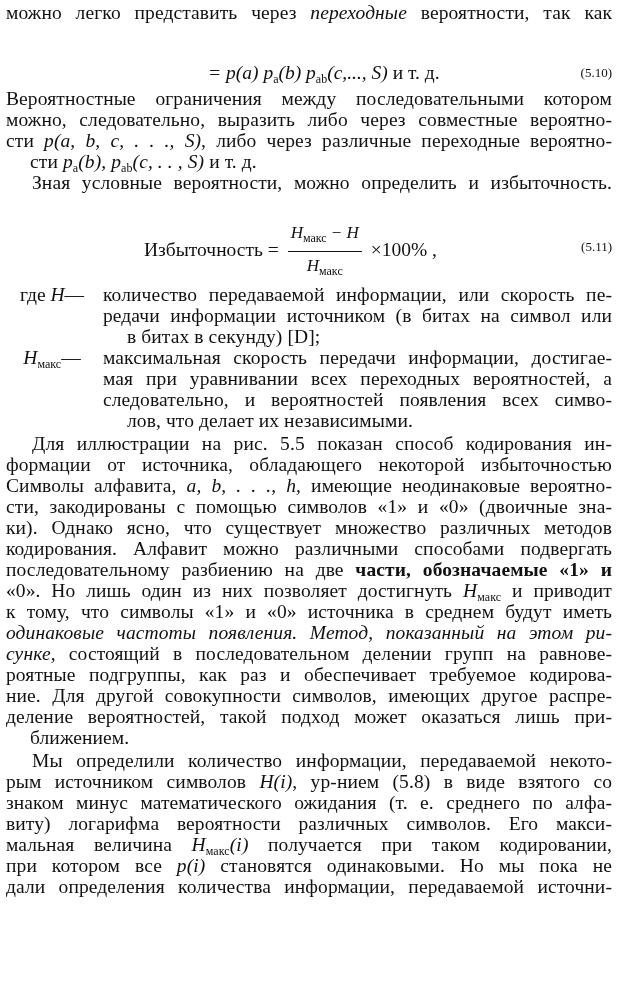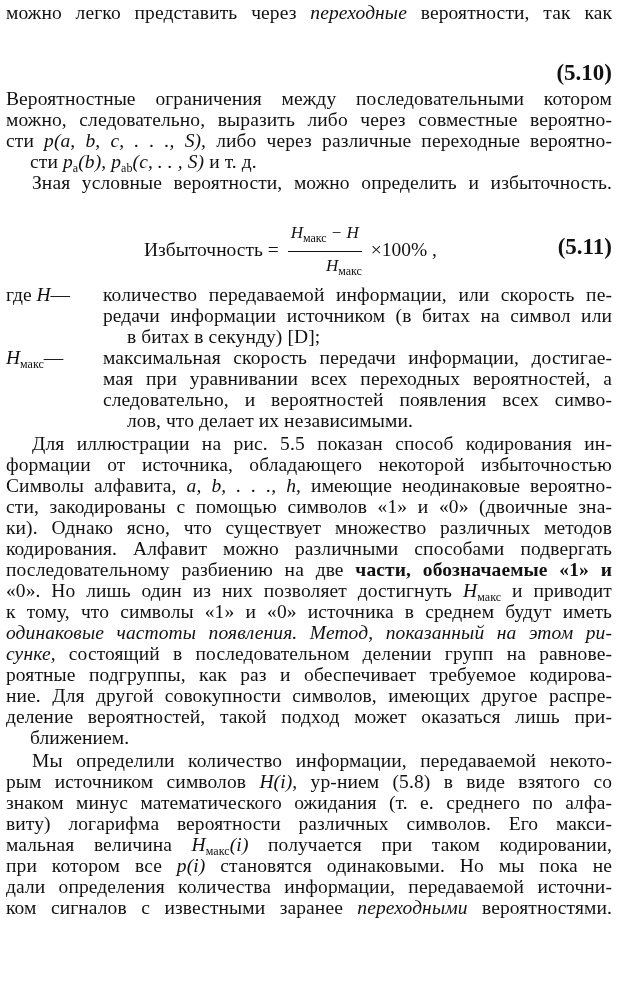--- a/index.html
+++ b/index.html
@@ -6,37 +6,40 @@
   body { width: 620px; height: 990px; position: relative; overflow: hidden;
          font-family: "Liberation Serif", "DejaVu Serif", serif; color: #111; }
   .page { position: absolute; left: 0; top: 0; width: 620px; height: 697px; }
   .line { position: absolute; left: 6px; width: 606px; font-size: 19.5px; line-height: 22px;
           white-space: nowrap; text-align: justify; text-align-last: justify; letter-spacing: 0.1px; }
   .line.indent { left: 32px; width: 580px; }
   .line.last { text-align-last: left; margin-left: 24px; }
   .line.hang { left: 103px; width: 509px; }
   .math { font-style: italic; }
   .eq { position: absolute; font-size: 19.5px; line-height: 22px; white-space: nowrap; }
-  .eqnum { position: absolute; right: 8px; font-size: 23px; line-height: 22px; font-weight: bold; }
+  .eqnum { position: absolute; right: 8px; font-size: 13px; line-height: 22px; }
   .sub { font-size: 12px; vertical-align: -4px; font-style: normal; }
-  .frac { display: inline-block; vertical-align: middle; text-align: right; margin: 0 4px; }
+  .frac { display: inline-block; vertical-align: middle; text-align: center; margin: 0 4px; }
   .frac .num { display: block; border-bottom: 1.3px solid #111; padding: 0 3px 2px; font-size: 17px; }
   .frac .den { display: block; padding-top: 3px; font-size: 17px; }
-  .term { position: absolute; left: 6px; width: 92px; text-align: left; font-size: 19.5px; line-height: 22px; }
+  .term { position: absolute; left: 6px; width: 92px; text-align: center; font-size: 19.5px; line-height: 22px; }
   b.bold { font-weight: bold; }
 </style>
 </head>
 <body>
 
 <div class="page">
 
   <div class="line" style="top:2px">
     <span>можно легко представить через </span><i>переходные</i><span> вероятности, так как</span>
   </div>
 
+  <div class="eq" style="left:208px; top:62px">
+    <i>= p(a) p</i><i class="sub">a</i><i>(b) p</i><i class="sub">ab</i><i>(c,..., S)</i><span> и т. д.</span>
+  </div>
   <div class="eqnum" style="top:62px">(5.10)</div>
 
   <div class="line" style="top:88px">Вероятностные ограничения между последовательными котором</div>
   <div class="line" style="top:109px">можно, следовательно, выразить либо через совместные вероятно-</div>
   <div class="line" style="top:130px">
     <span>сти </span><i>p(a, b, c, . . ., S)</i><span>, либо через различные переходные вероятно-</span>
   </div>
   <div class="line last" style="top:151px">
     <span>сти </span><i>p</i><i class="sub">a</i><i>(b), p</i><i class="sub">ab</i><i>(c, . . , S)</i><span> и т. д.</span>
   </div>
@@ -95,17 +98,14 @@
   </div>
   <div class="line" style="top:792px">знаком минус математического ожидания (т. е. среднего по алфа-</div>
   <div class="line" style="top:813px">виту) логарифма вероятности различных символов. Его макси-</div>
   <div class="line" style="top:834px">
     <span>мальная величина </span><i>H</i><span class="sub">макс</span><i>(i)</i><span> получается при таком кодировании,</span>
   </div>
   <div class="line" style="top:855px">
     <span>при котором все </span><i>p(i)</i><span> становятся одинаковыми. Но мы пока не</span>
   </div>
   <div class="line" style="top:876px">дали определения количества информации, передаваемой источни-</div>
-  <div class="line" style="top:897px">
-    <span>ком сигналов с известными заранее </span><i>переходными</i><span> вероятностями.</span>
-  </div>
 
 </div>
 
 </body></html>

